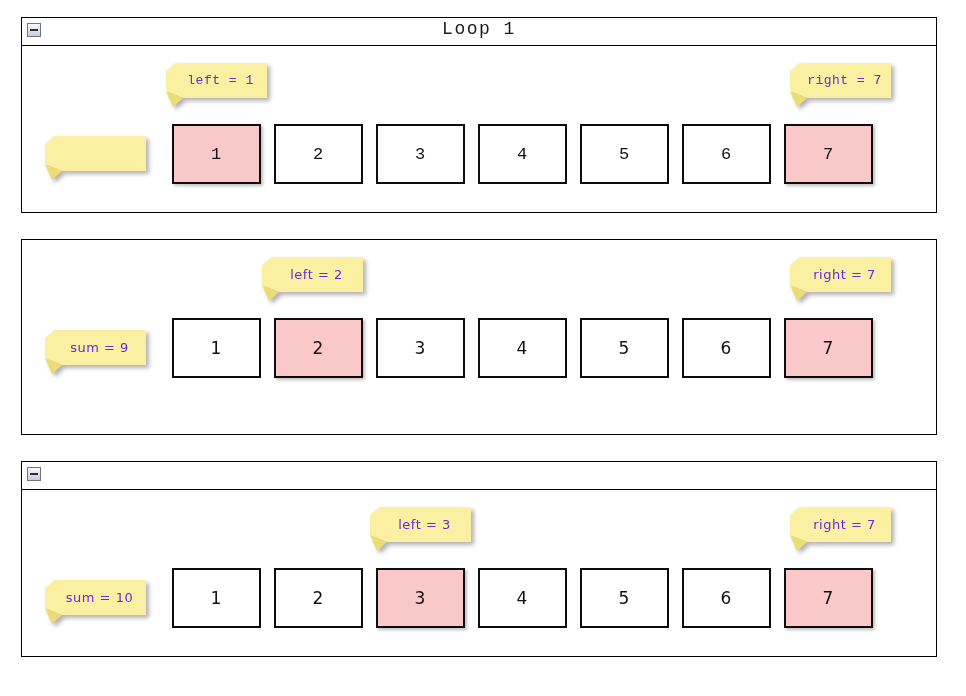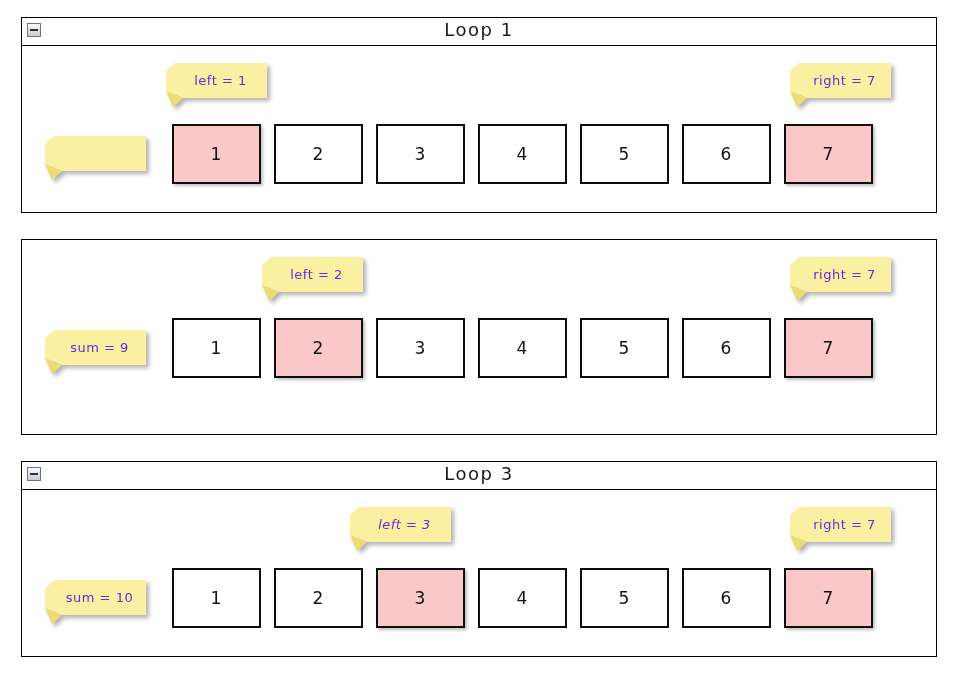--- a/index.html
+++ b/index.html
@@ -47,22 +47,22 @@
   .note-body{fill:var(--note-fill,#FBF0A1);}
   .note-fold{fill:var(--note-fold,#EDDB74);}
   .note-text{
     position:absolute;left:10px;right:2px;top:0;height:36px;
     display:flex;align-items:center;justify-content:center;
     font-size:13px;letter-spacing:0.5px;color:#6d28d9;white-space:nowrap;
   }
   .note-left{top:16px;}
   .note-right{top:16px;left:767px;}
   .note-sum{left:22px;top:89px;}
-  .p1{top:17px;} .p2{top:239px;} .p3{top:461px;}
-  .ln1{left:143px;} .ln2{left:239px;} .ln3{left:327px;font-style:italic;}
+  .p1{top:17px;font-family:Liberation Mono, monospace;} .p2{top:239px;} .p3{top:461px;}
+  .ln1{left:143px;} .ln2{left:239px;} .ln3{left:347px;}
 </style>
 </head>
 <body>
 
 <div class="panel p1">
   <div class="titlebar">
     <div class="collapse-btn">
       <span class="minus-bar"></span>
     </div>
     <div class="panel-title">Loop 1</div>
@@ -133,21 +133,20 @@
       <div class="cell hl">7</div>
     </div>
   </div>
 </div>
 
 <div class="panel p3">
   <div class="titlebar">
     <div class="collapse-btn">
       <span class="minus-bar"></span>
     </div>
-    <div class="panel-title">Loop 3</div>
   </div>
   <div class="panel-canvas">
     <div class="note note-left ln3">
       <svg viewBox="0 0 103 46" preserveAspectRatio="none">
         <path class="note-body" d="M10 1 H102 V36 H18 L1 29 V9 Z"></path>
         <path class="note-fold" d="M1 29 L18 36 L8 45 Z"></path>
       </svg>
       <span class="note-text">left = 3</span>
     </div>
     <div class="note note-right">

